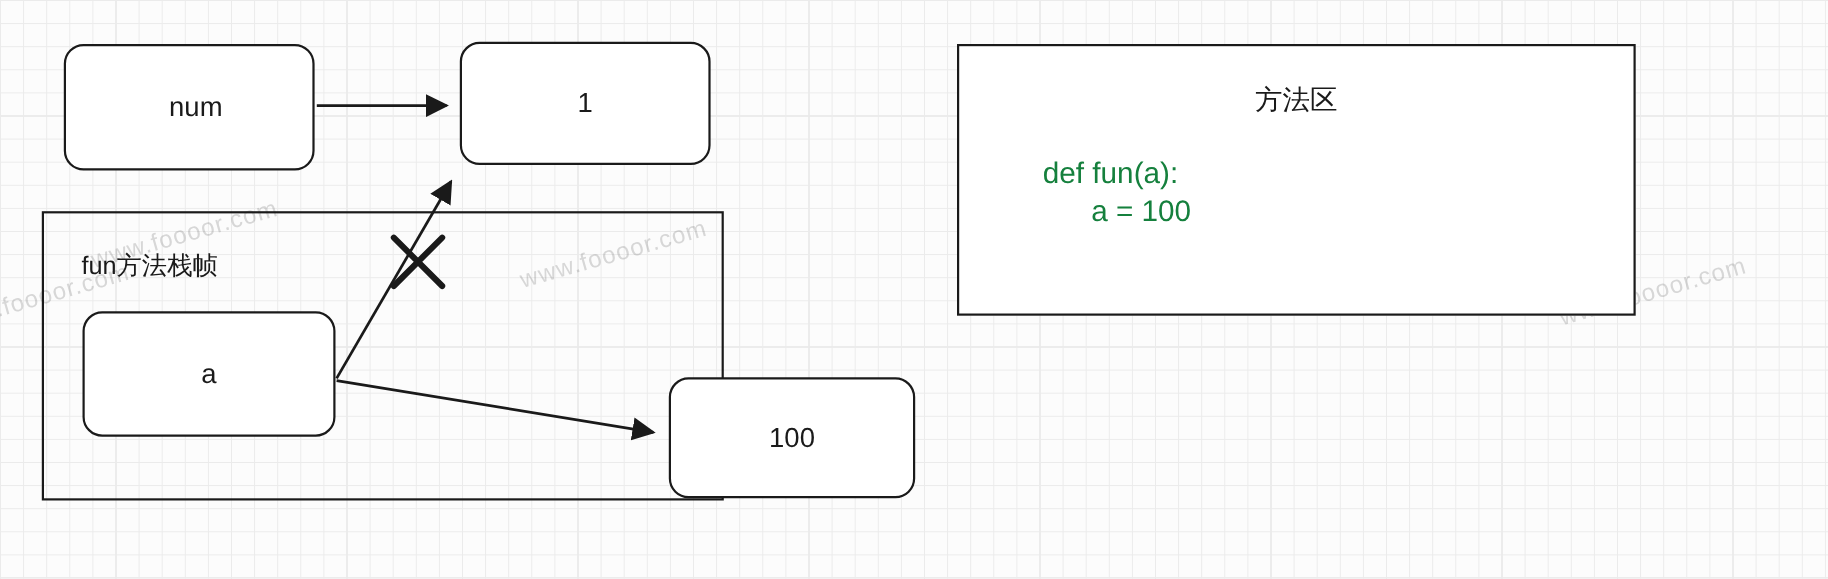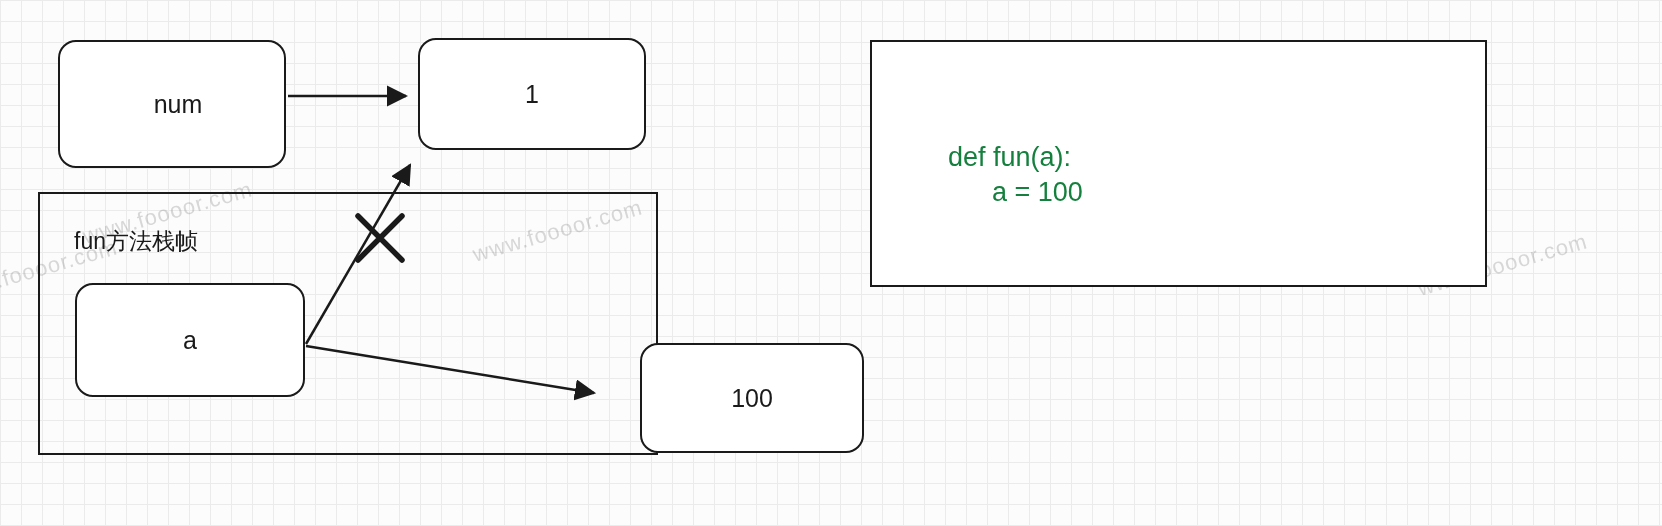--- a/index.html
+++ b/index.html
@@ -79,25 +79,25 @@
     position: absolute;
     font-size: 22px;
     color: rgba(120,120,120,0.28);
     transform: rotate(-16deg);
     white-space: nowrap;
     letter-spacing: 1px;
     pointer-events: none;
     user-select: none;
   }
   
-  #num-node      { left: 58px;  top: 40px;  width: 228px; height: 128px; padding-left: 12px; }
+  #num-node      { left: 58px;  top: 40px;  width: 228px; height: 115px; padding-left: 12px; }
   #one-node      { left: 418px; top: 38px;  width: 228px; height: 112px; }
   #stack-frame   { left: 38px;  top: 192px; width: 620px; height: 263px; }
   #a-node        { left: 75px;  top: 283px; width: 230px; height: 114px; }
-  #hundred-node  { left: 608px; top: 343px; width: 224px; height: 110px; margin-left: 32px; }
+  #hundred-node  { left: 608px; top: 343px; width: 224px; height: 110px; }
   #method-area   { left: 870px; top: 40px;  width: 617px; height: 247px; }
   #wm1 { left: -55px;  top: 258px; }
   #wm2 { left: 80px;   top: 200px; }
   #wm3 { left: 470px;  top: 218px; }
   #wm4 { left: 945px;  top: 238px; }
   #wm5 { left: 1415px; top: 252px; }
 </style>
 </head>
 <body>
 
@@ -135,19 +135,20 @@
 
   <div class="node" id="a-node">
     <span>a</span>
   </div>
 
   <div class="node" id="hundred-node">
     <span>100</span>
   </div>
 
   <div class="method-area" id="method-area">
+    <div class="method-area-title">方法区</div>
     <div class="code-block">
       <div class="code-line1">def fun(a):</div>
       <div class="code-line2">a = 100</div>
     </div>
   </div>
 
 </div>
 
 </body></html>

